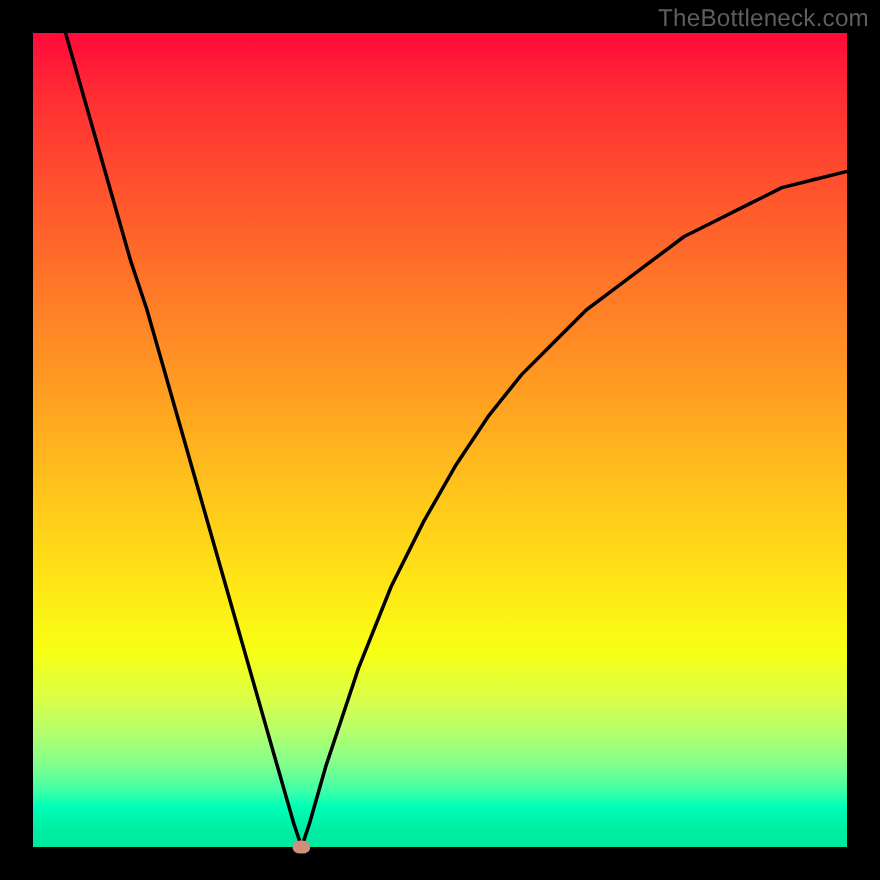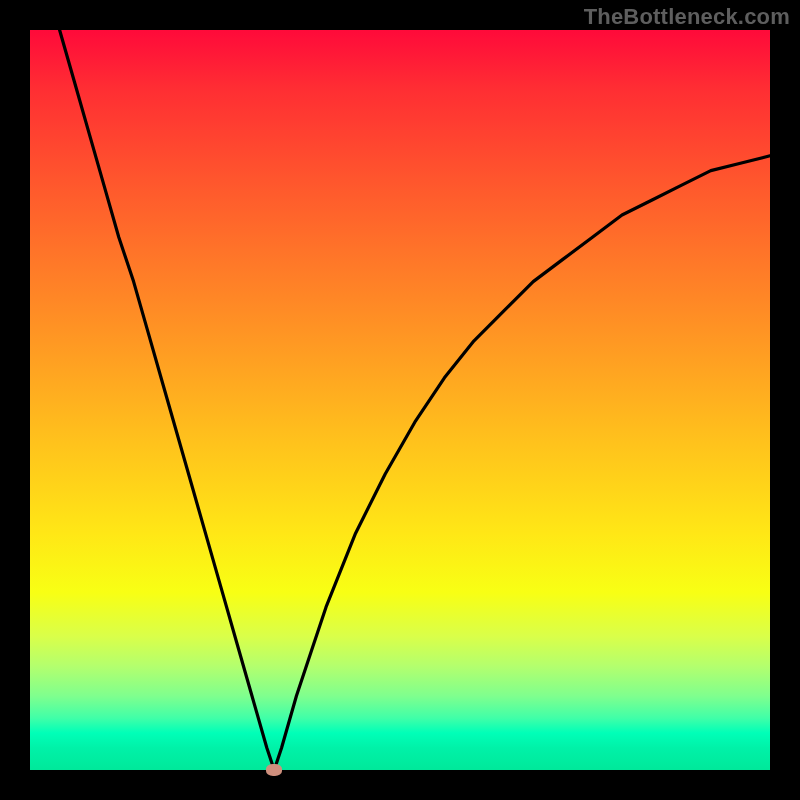--- a/index.html
+++ b/index.html
@@ -34,21 +34,21 @@
       #00f2a8 97%,
       #00e89a 100%
     );
   }
   .watermark {
     position: absolute;
     top: 4px;
     right: 10px;
     color: #5e5e5e;
     font-size: 22px;
-    font-weight: 700;
+    font-weight: 400;
     letter-spacing: 0.2px;
   }
   svg.curve {
     position: absolute;
     left: 30px;
     top: 30px;
     width: 740px;
     height: 740px;
     overflow: visible;
   }

